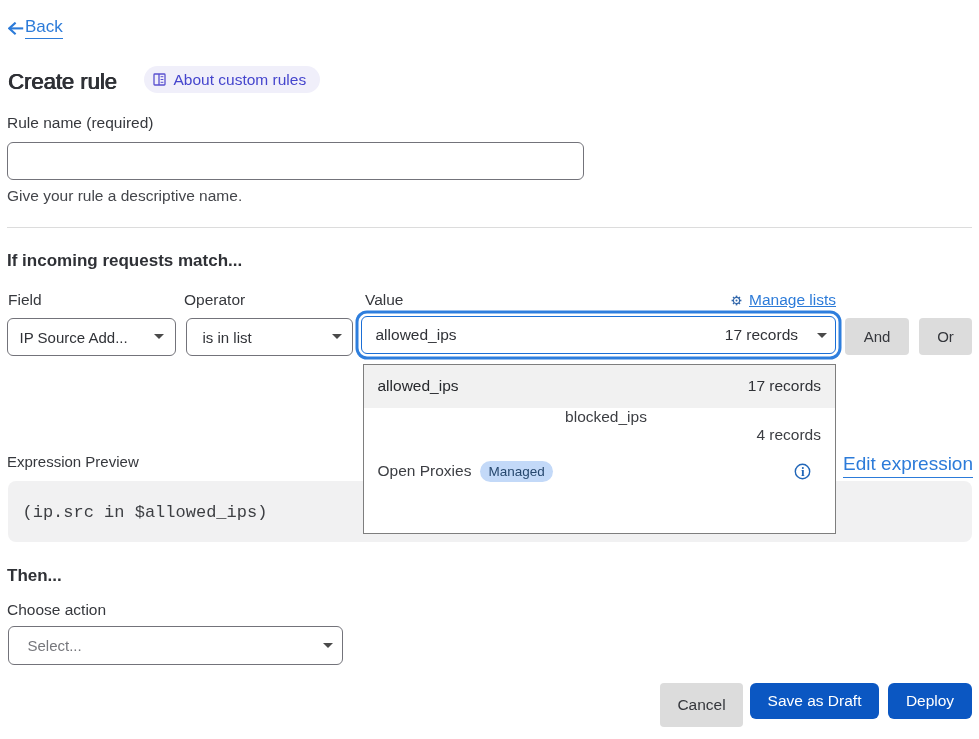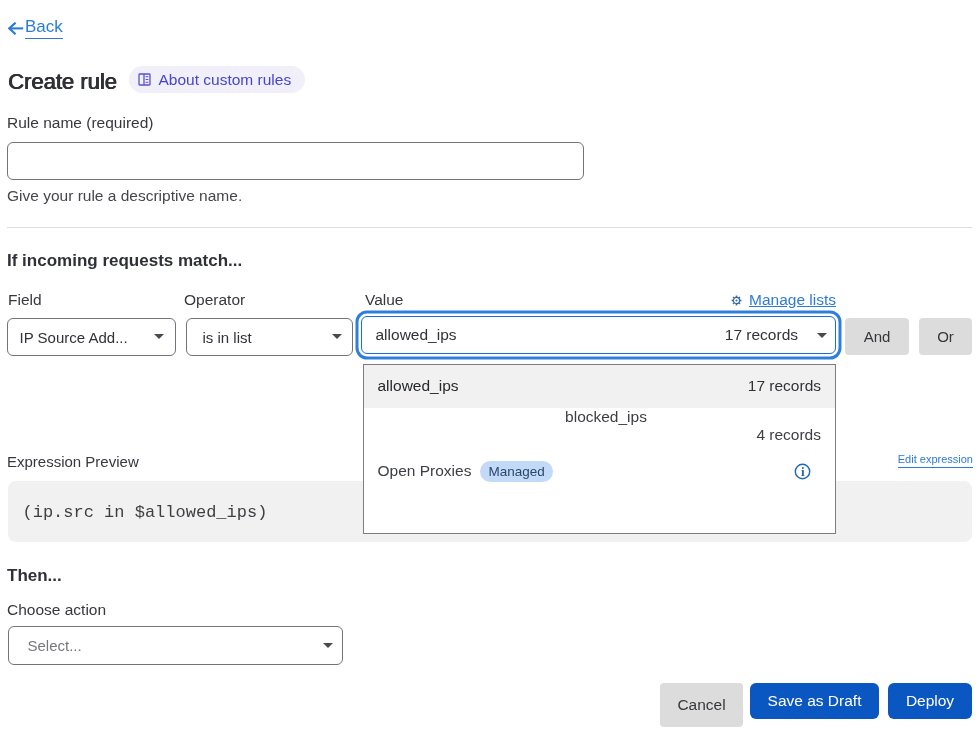--- a/index.html
+++ b/index.html
@@ -27,21 +27,21 @@
 <div id="page">
 
   <svg class="abs" style="left:8px; top:22px;" width="16" height="13" viewBox="0 0 16 13">
     <path d="M1 6.4 H15.2" stroke="#2c7bd9" stroke-width="2.1" fill="none"></path>
     <path d="M7.6 0.6 L1.2 6.4 L7.6 12.2" stroke="#2c7bd9" stroke-width="2.1" fill="none" stroke-linejoin="miter"></path>
   </svg>
   <div class="abs" style="left:25px; top:17px; font-size:17px; color:#2c7bd9; border-bottom:1.5px solid #2c7bd9; padding-bottom:1px;">Back</div>
 
   <div class="abs" style="left:8px; top:69px; font-size:22px; font-weight:400; color:#2f3136; text-shadow:0.7px 0 0 #2f3136, -0.2px 0 0 #2f3136;">Create rule</div>
 
-  <div class="abs" style="left:129px; top:66px; width:176px; height:27px; background:#f0effa; border-radius:14px; display:flex; align-items:center;">
+  <div class="abs" style="left:144px; top:66px; width:176px; height:27px; background:#f0effa; border-radius:14px; display:flex; align-items:center;">
     <svg style="margin-left:8.5px;" width="13" height="13" viewBox="0 0 13 13">
       <rect x="1" y="1" width="11" height="11" rx="0.8" fill="none" stroke="#5a51cf" stroke-width="1.3"></rect>
       <line x1="6" y1="1" x2="6" y2="12" stroke="#5a51cf" stroke-width="1.3"></line>
       <line x1="7.6" y1="3.7" x2="10.4" y2="3.7" stroke="#5a51cf" stroke-width="1"></line>
       <line x1="7.6" y1="6.5" x2="10.4" y2="6.5" stroke="#5a51cf" stroke-width="1"></line>
       <line x1="7.6" y1="9.3" x2="10.4" y2="9.3" stroke="#5a51cf" stroke-width="1"></line>
     </svg>
     <span style="margin-left:8px; font-size:15.5px; color:#4545cd;">About custom rules</span>
   </div>
 
@@ -84,21 +84,21 @@
   <div class="abs" style="left:361px; top:316px; width:475px; height:38px; background:#fff; border:1.5px solid #1b6fd6; border-radius:6px; box-shadow:0 0 0 2.5px #fff, 0 0 0 5.5px #2e7edd; display:flex; align-items:center; font-size:15.5px; color:#303237;">
     <span style="margin-left:13.5px;">allowed_ips</span>
     <span style="margin-left:auto; margin-right:37px;">17 records</span>
     <div class="caret" style="right:8.5px; top:15.5px;"></div>
   </div>
 
   <div class="btn-gray abs" style="left:845px; top:318px; width:64px; height:37px;">And</div>
   <div class="btn-gray abs" style="left:919px; top:318px; width:53px; height:37px;">Or</div>
 
   <div class="abs" style="left:7px; top:452.5px; font-size:15px; color:#36383d;">Expression Preview</div>
-  <div class="abs blue" style="right:6px; top:452.5px; font-size:11px; border-bottom:1.5px solid #2c7bd9; padding-bottom:2px;">Edit expression</div>
+  <div class="abs blue" style="right:6px; top:452.5px; font-size:19px; border-bottom:1.5px solid #2c7bd9; padding-bottom:2px;">Edit expression</div>
 
   <div class="abs" style="left:8px; top:481px; width:964px; height:61px; background:#f1f1f2; border-radius:8px;"></div>
   <div class="abs" style="left:22.5px; top:502.5px; font-family:'Liberation Mono', monospace; font-size:17px; color:#3d3f43;">(ip.src in $allowed_ips)</div>
 
   <div class="abs" style="left:7px; top:566px; font-size:17px; font-weight:700; color:#2f3136;">Then...</div>
   <div class="abs lbl" style="left:7px; top:601px;">Choose action</div>
   <div class="selectbox abs" style="left:7.5px; top:626px; width:335.5px; height:39px; padding-left:19px; color:#76777c;">Select...
     <div class="caret" style="left:314px; top:15.5px;"></div>
   </div>
 

